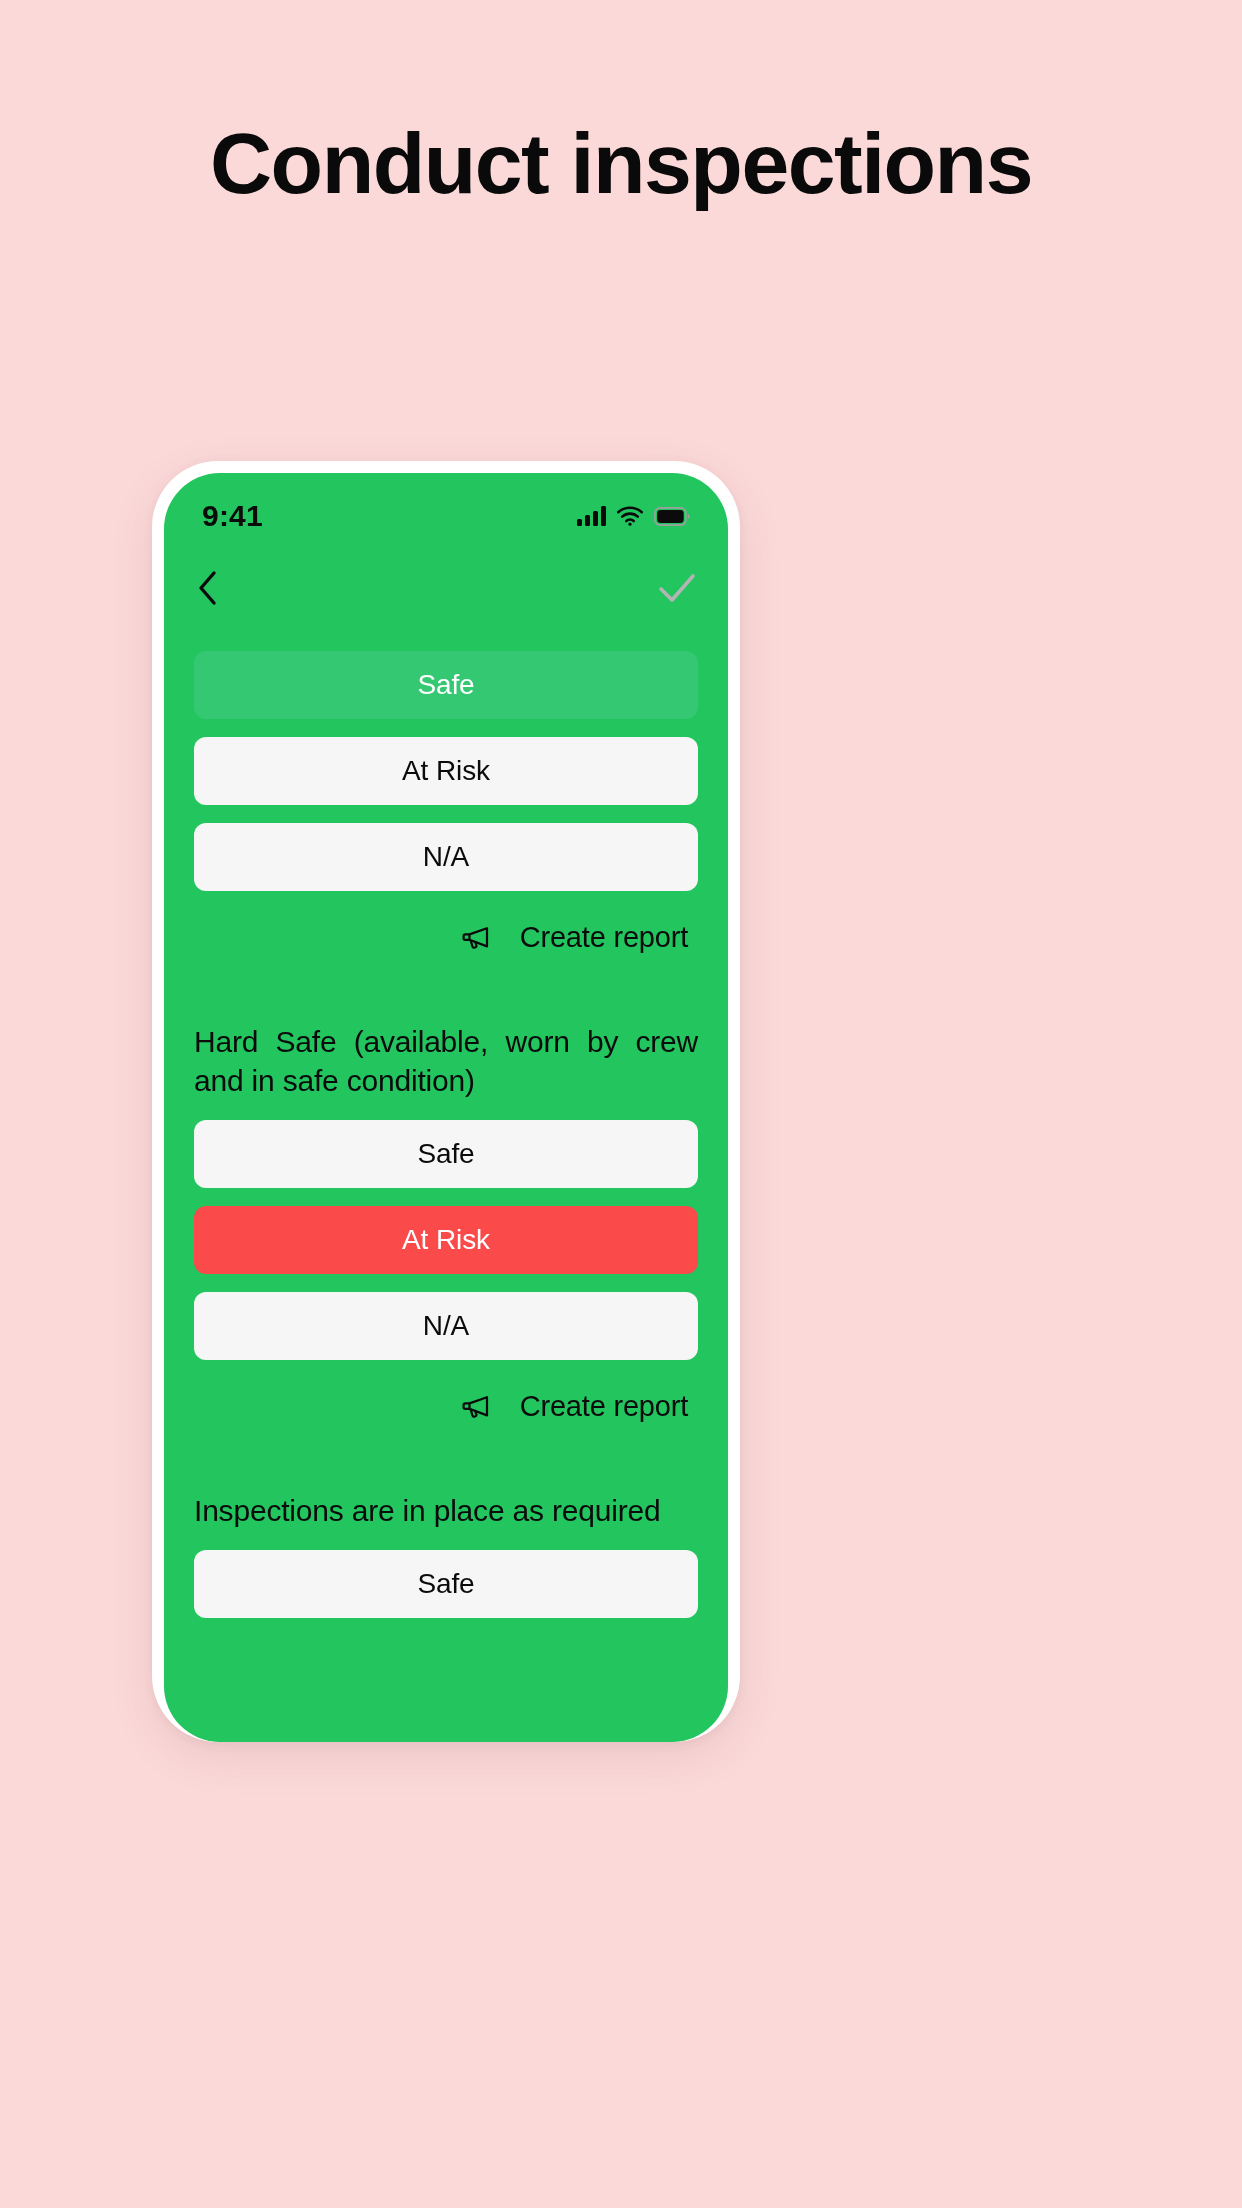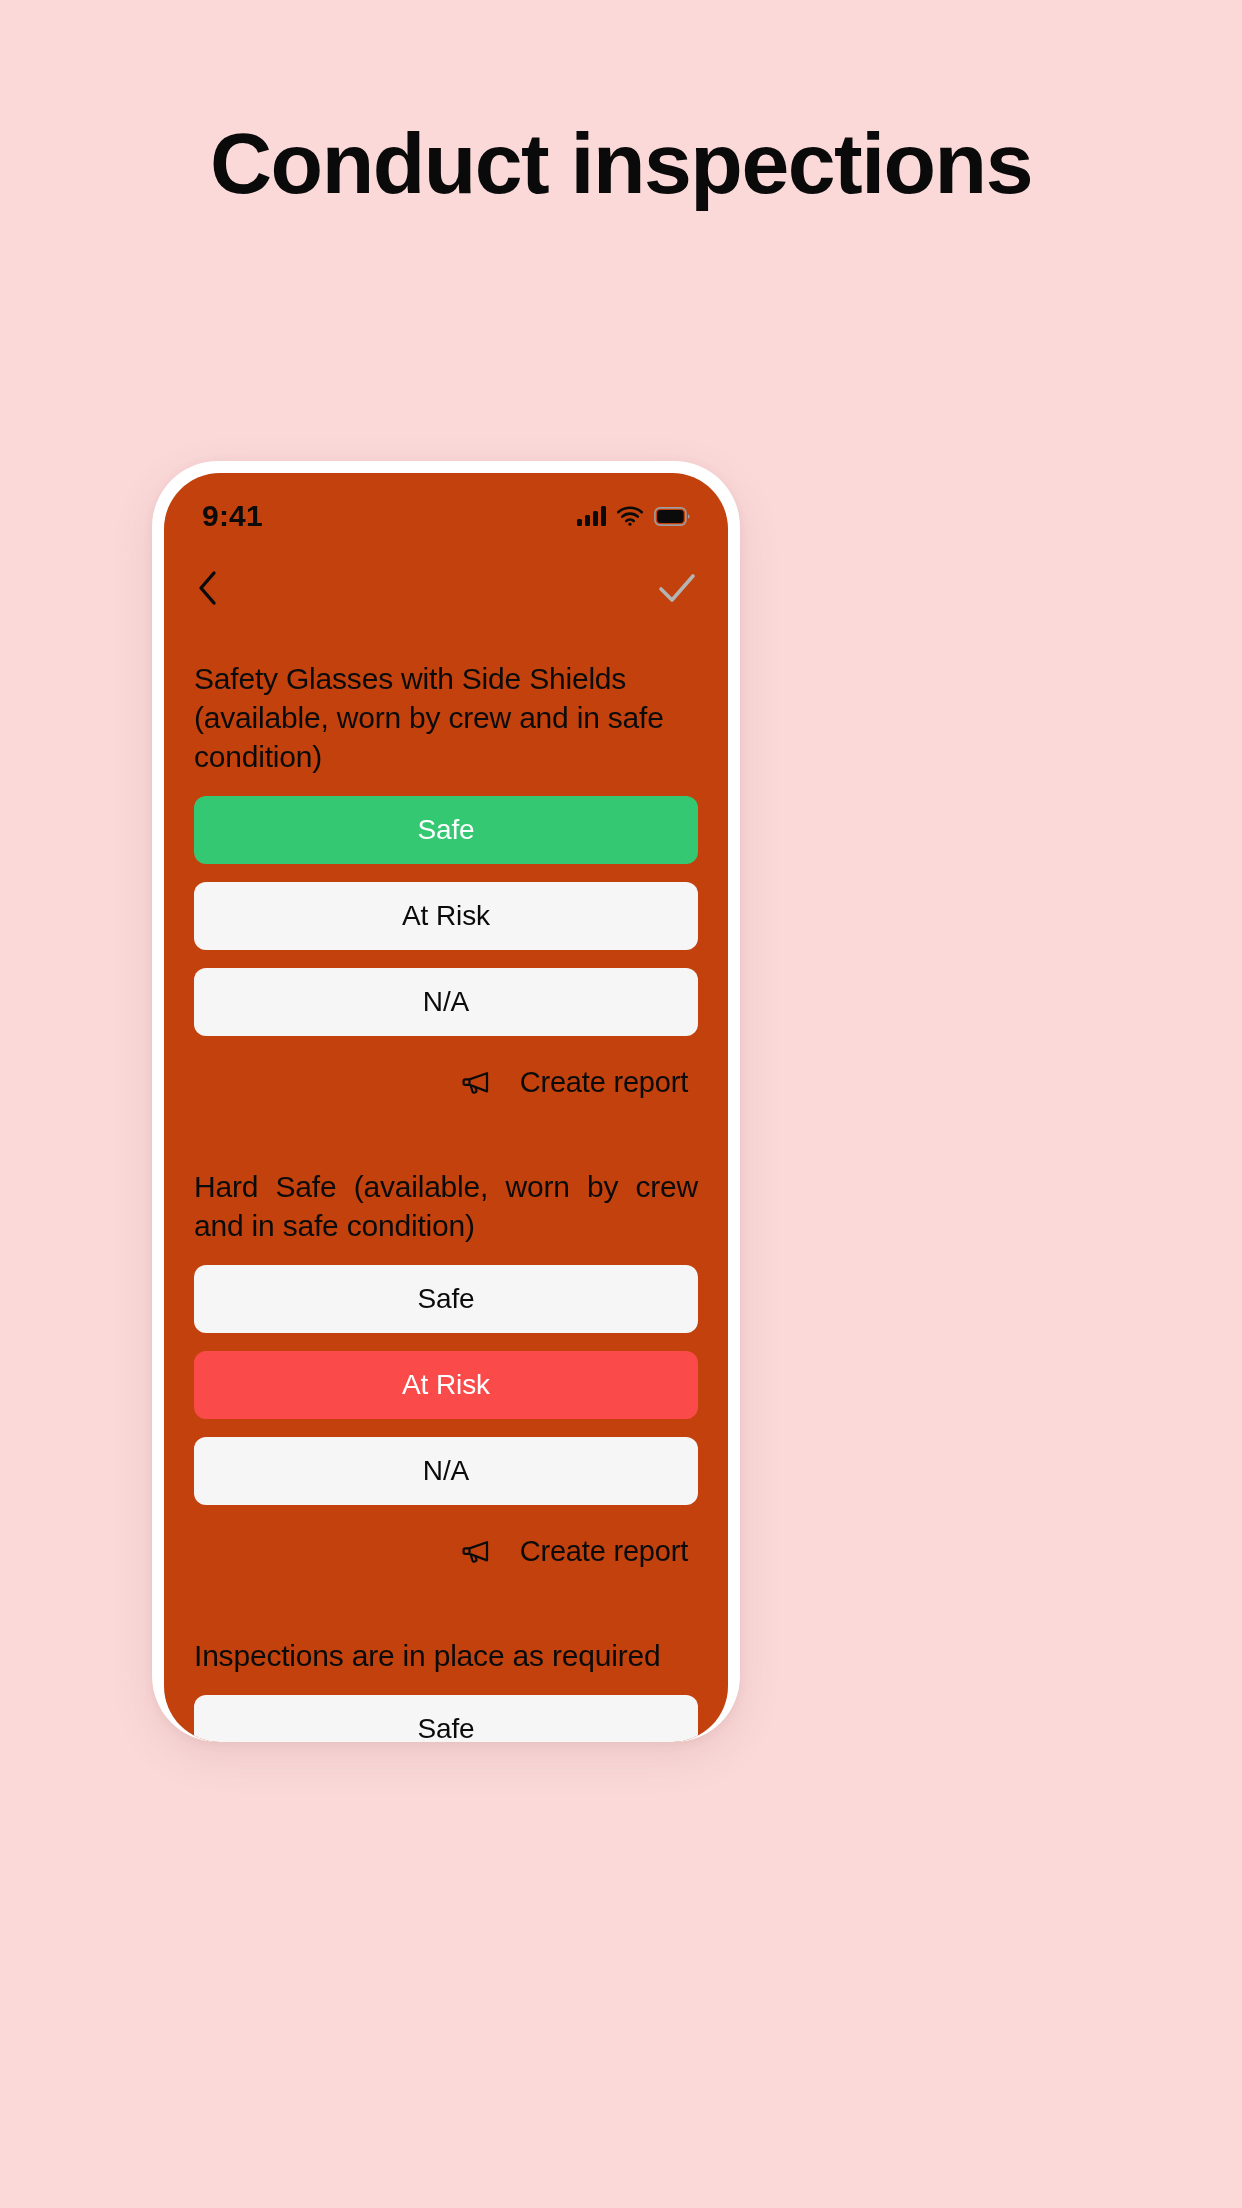--- a/index.html
+++ b/index.html
@@ -56,21 +56,21 @@
                 0 2px 10px rgba(140, 80, 80, 0.08);
     overflow: hidden;
   }
 
   .phone-screen {
     position: absolute;
     left: 12px;
     top: 12px;
     width: 564px;
     height: 1269px;
-    background: #c2410c;
+    background: #22c55e;
     border-radius: 56px 56px 56px 56px;
     overflow: hidden;
   }
 
   
   .status-bar {
     position: relative;
     height: 72px;
     display: flex;
     align-items: center;
@@ -258,21 +258,20 @@
           <svg viewBox="0 0 38 30" fill="none">
             <path d="M3 16l11 11L35 3" stroke="#B4B4B4" stroke-width="3.6" stroke-linecap="round" stroke-linejoin="round"></path>
           </svg>
         </span>
       </div>
     </div>
 
     <div class="content">
 
       <div>
-        <div class="question">Safety Glasses with Side Shields (available, worn by crew and in safe condition)</div>
         <div class="option first state-safe">Safe</div>
         <div class="option">At Risk</div>
         <div class="option">N/A</div>
         <div class="create-report-row">
           <span>
             <svg class="megaphone-icon" viewBox="0 0 30 26" fill="none">
               <path d="M26 3.2L8.5 9.4v5.4L26 21.4V3.2z" stroke="#0B0B0B" stroke-width="2.2" stroke-linejoin="round"></path>
               <path d="M8.5 9.4H4.2c-.9 0-1.6.7-1.6 1.6v2.2c0 .9.7 1.6 1.6 1.6h4.3" stroke="#0B0B0B" stroke-width="2.2" stroke-linejoin="round"></path>
               <path d="M9.6 15.1l1.9 6.4c.2.8 1 1.3 1.8 1.1l1.1-.3c.9-.3 1.3-1.2 1-2l-1.5-4.1" stroke="#0B0B0B" stroke-width="2.2" stroke-linejoin="round"></path>
             </svg>

